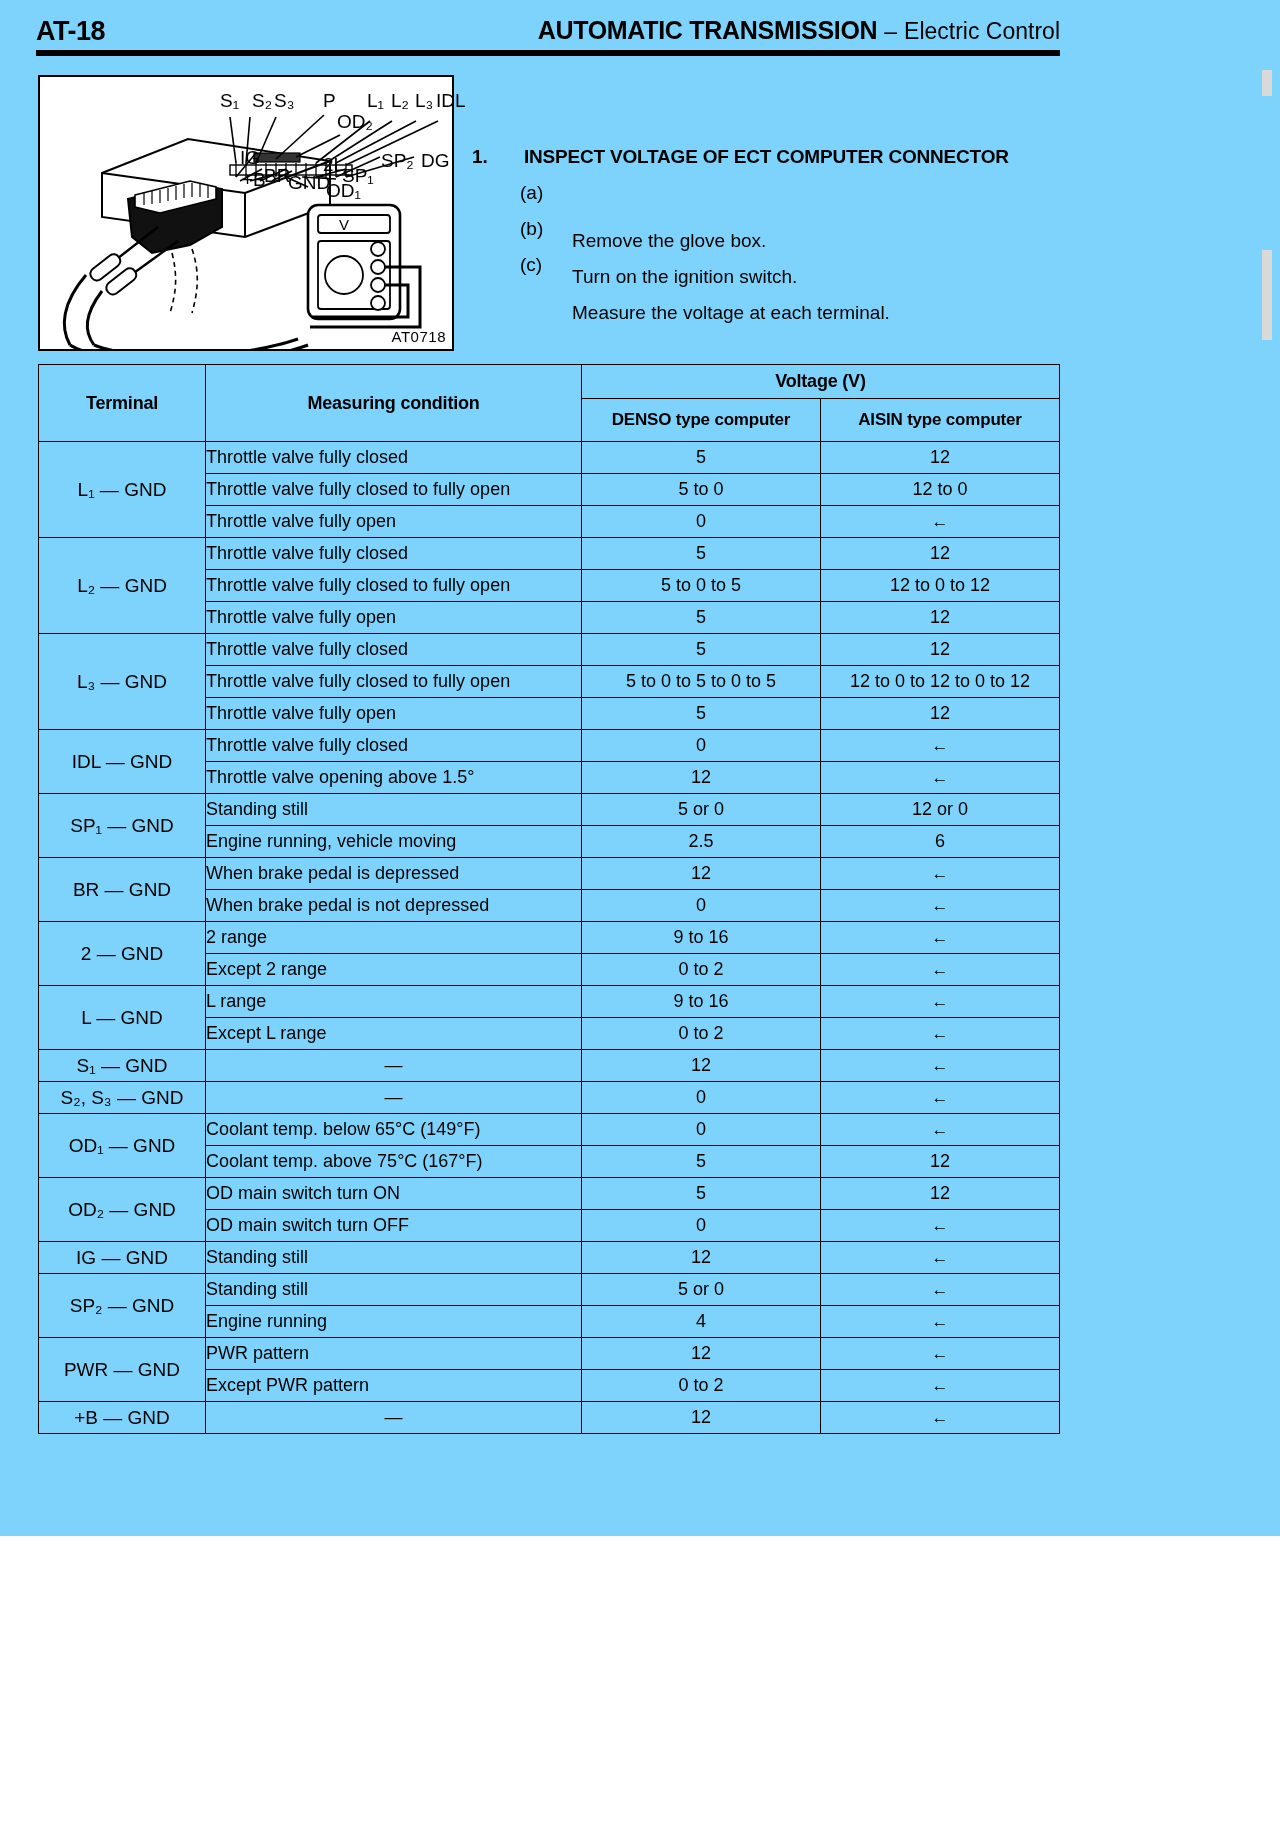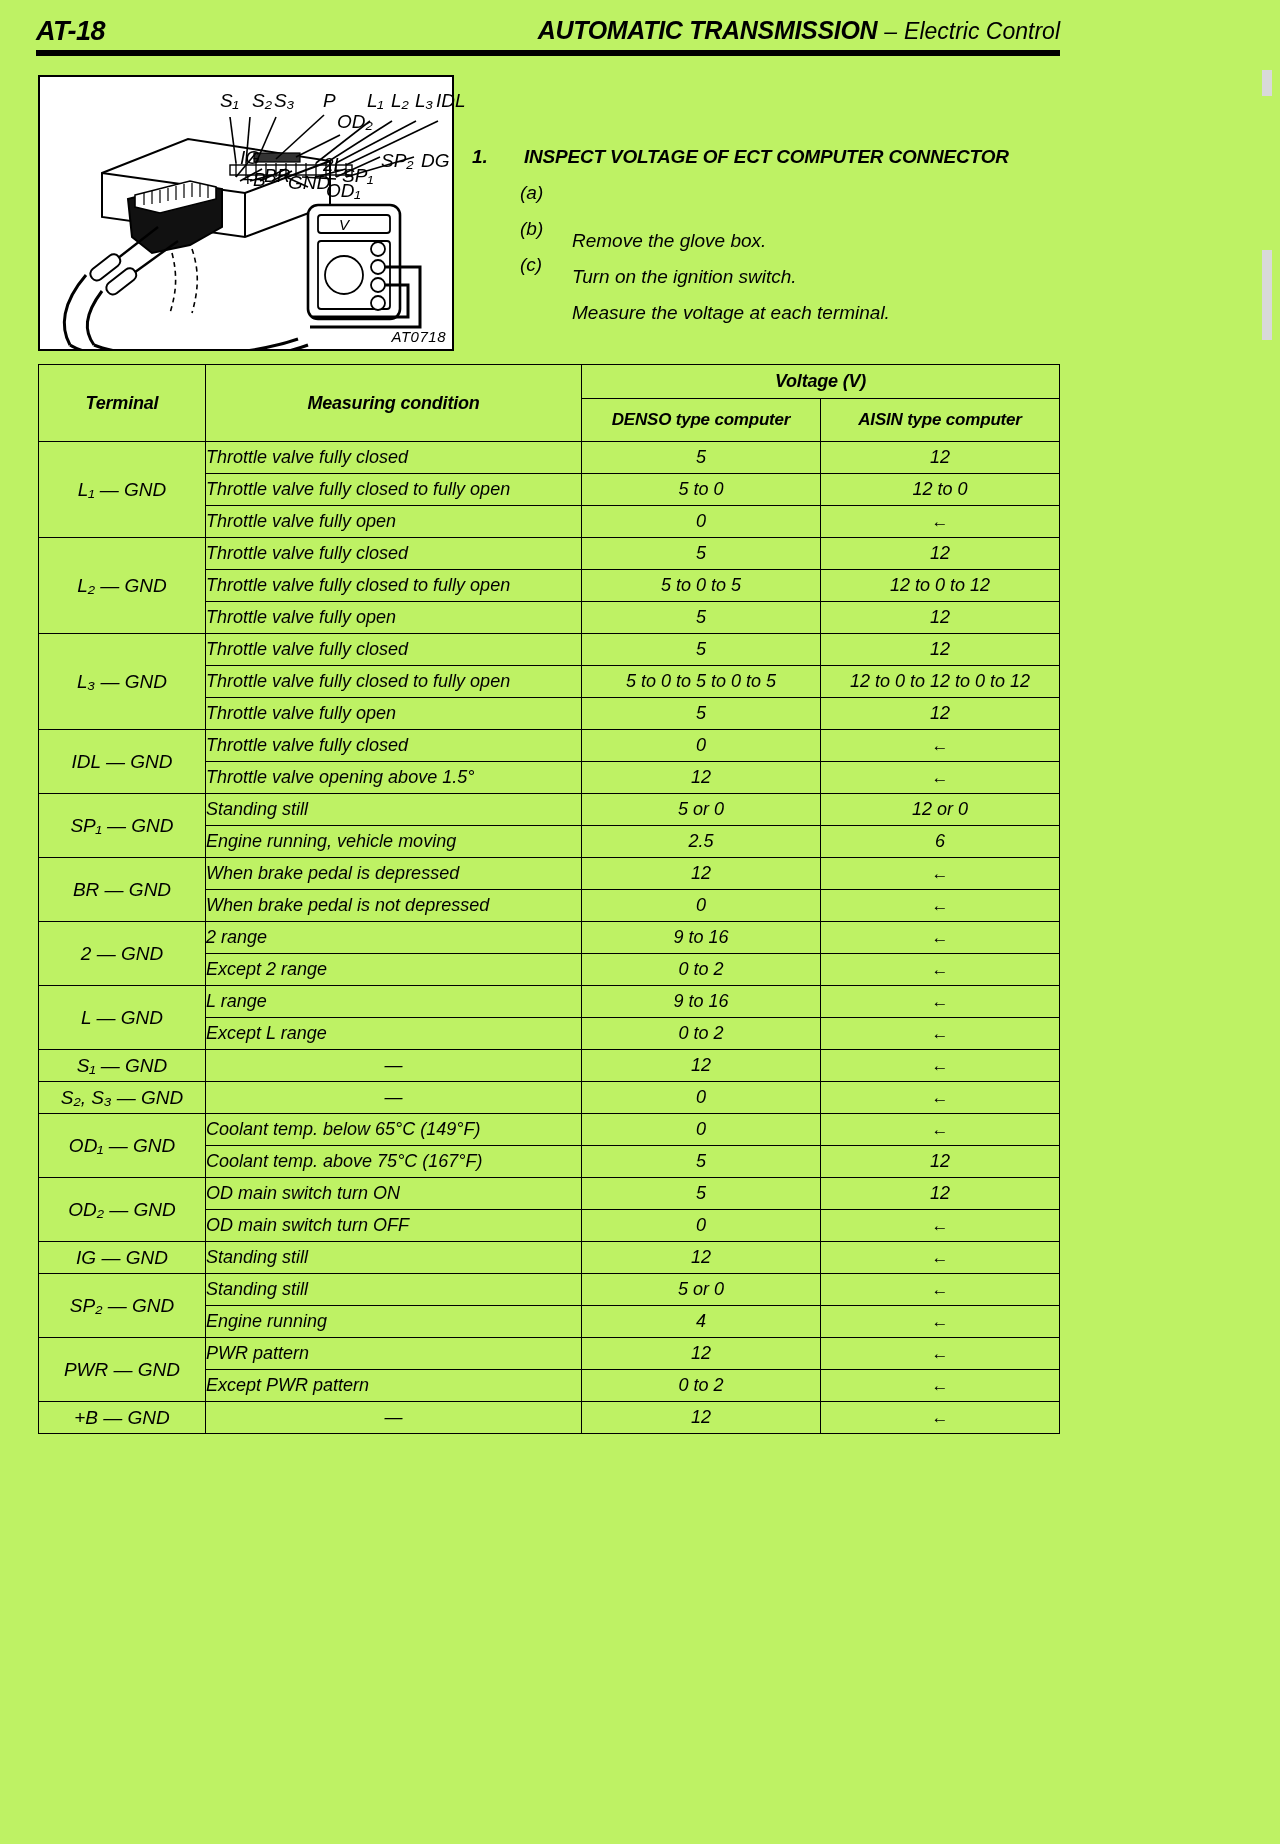--- a/index.html
+++ b/index.html
@@ -1,21 +1,21 @@
 <!DOCTYPE html>
 <html><head>
 <meta charset="utf-8">
 <style>
   html,body{margin:0;padding:0;background:#fff;}
   body{
     width:1280px;height:1844px;position:relative;
     font-family:"Liberation Sans","DejaVu Sans",sans-serif;
     color:#000;overflow:hidden;
   }
-  .page{position:absolute;left:0;top:0;width:1280px;height:1844px;background:#bef264;font-style:italic;}
+  .page{position:absolute;left:0;top:0;width:1280px;height:1536px;background:#7dd3fc;}
 
   
   .pg-header{position:absolute;left:36px;top:14px;width:1024px;height:42px;}
   .pg-num{position:absolute;left:0;top:2px;font-size:27px;font-weight:bold;letter-spacing:-0.5px;}
   .pg-title{position:absolute;left:0;top:2px;width:1024px;text-align:right;font-size:25px;}
   .pg-title .bold{font-weight:bold;letter-spacing:-0.3px;}
   .pg-title .light{font-weight:normal;letter-spacing:0px;font-size:23px;}
   .rule{position:absolute;left:36px;top:50px;width:1024px;height:6px;background:#000;}
 
   

